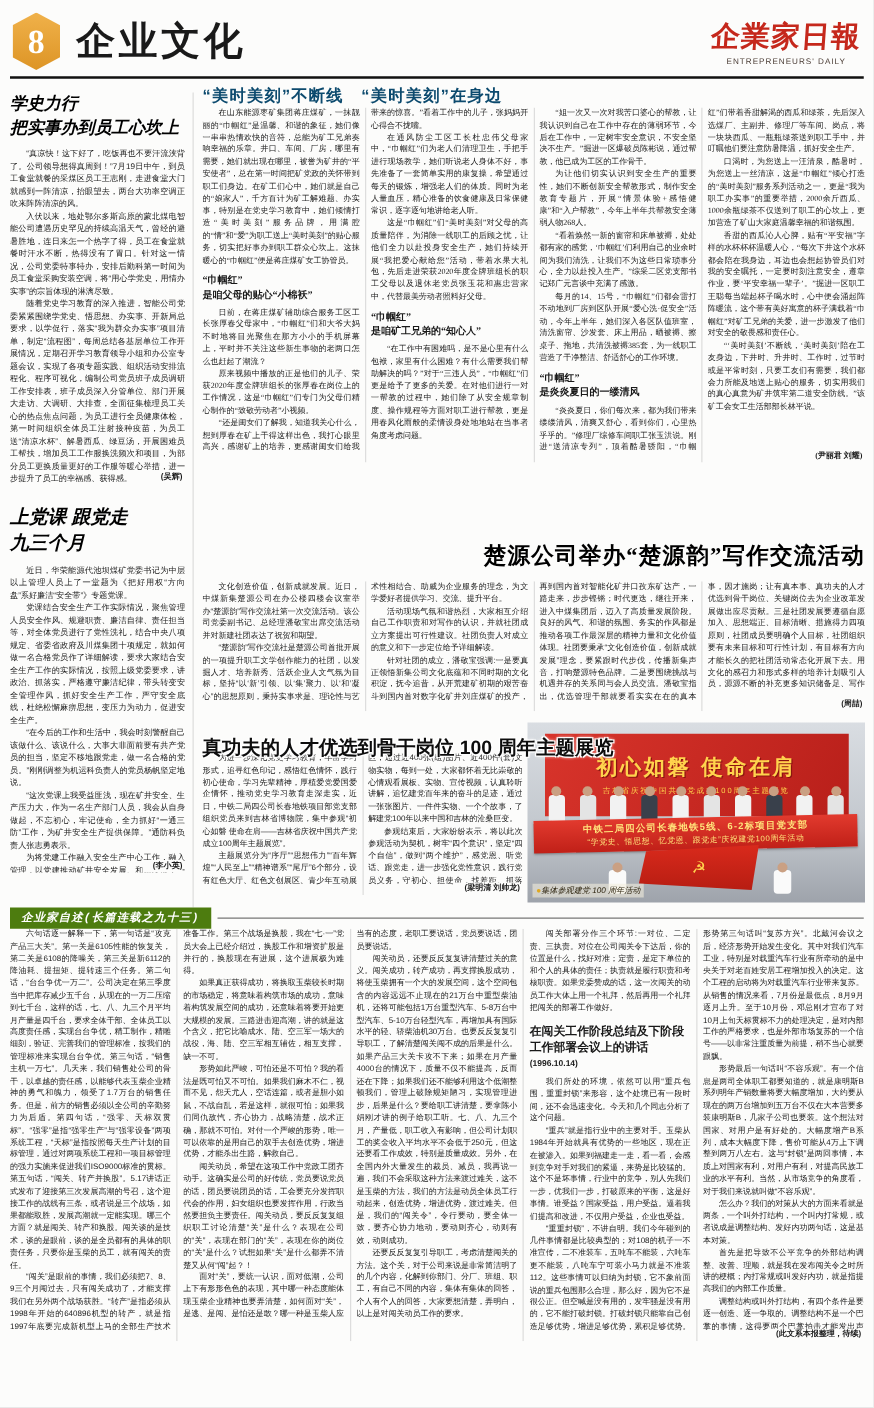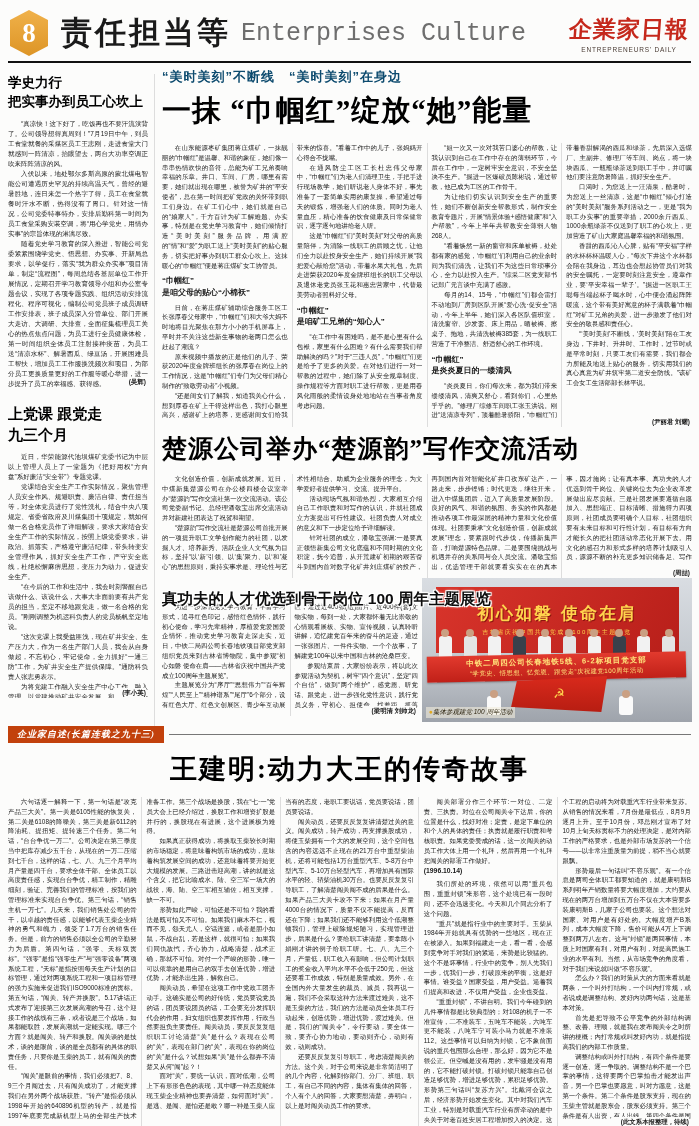--- a/index.html
+++ b/index.html
@@ -22,39 +22,39 @@
   .mast-en{font-size:6.5px;color:#4a3c35;letter-spacing:.8px;margin-top:1px;}
   .hdr-rule{position:absolute;left:8px;right:8px;top:61px;border-top:2.5px solid #111;}
   
   .para{margin:0;text-indent:2em;text-align:justify;}
   .byline-abs{position:absolute;right:2px;bottom:0;font-weight:bold;background:#fcfcfb;padding-left:8px;}
   .sub-head{font-weight:bold;font-size:8px;line-height:1.45;white-space:pre-line;margin:5px 0 4px;break-inside:avoid;}
   .mid-head{font-weight:bold;font-size:9.5px;line-height:1.4;margin:7px 0 2px;break-inside:avoid;}
   .date-line{font-weight:bold;font-size:6.8px;margin:0 0 4px;}
   
   .sidebar{position:absolute;left:8px;top:74px;width:147px;height:652px;border-right:1px solid #ddd;padding-right:6px;box-sizing:border-box;}
-  .art-title{font-weight:bold;font-size:13.5px;line-height:1.4;white-space:pre-line;margin:0 0 7px;color:#000;}
+  .art-title{font-weight:bold;font-size:13.5px;line-height:1.4;white-space:pre-line;margin:0 0 7px;color:#000;font-style:italic;}
   .art-title.big{font-size:15px;}
   .art-body{position:relative;height:268px;overflow:hidden;font-size:6.5px;line-height:10px;color:#191919;}
   .art-body .byline-abs{font-size:6.5px;}
   .sb2{margin-top:16px;}
   .sb2 .art-body{height:246px;}
   
   .main-art{position:absolute;left:162px;top:68px;width:530px;}
   .kicker{font-size:13px;font-weight:bold;letter-spacing:1px;color:#0c4a6e;}
   .main-headline{font-family:"Liberation Serif",serif;font-weight:900;font-size:29px;letter-spacing:1px;
                  margin:5px 0 12px;white-space:nowrap;color:#000;}
   .colbody{position:relative;overflow:hidden;font-size:6.4px;line-height:9.8px;color:#191919;
            column-gap:9px;column-rule:1px solid #ddd;column-fill:auto;}
-  .main-body{height:284px;column-count:4;}
+  .main-body{height:284px;column-count:4;font-family:Liberation Serif, serif;}
   .colbody .byline-abs{font-size:6.4px;}
   
   .chuyuan{position:absolute;left:162px;top:432px;width:530px;}
-  .chy-headline{font-family:"Liberation Serif",serif;font-weight:900;font-size:25px;letter-spacing:1px;
-                text-align:left;margin:0 0 9px;white-space:nowrap;color:#000;}
+  .chy-headline{font-family:"Liberation Serif",serif;font-weight:900;font-size:18px;letter-spacing:1px;
+                text-align:right;margin:0 0 9px;white-space:nowrap;color:#000;}
   .chy-body{height:104px;column-count:4;}
   
   .photo-art{position:absolute;left:162px;top:550px;width:530px;height:176px;}
   .ph-headline{position:absolute;left:0;top:0;width:440px;z-index:3;font-weight:bold;font-size:15.5px;line-height:1.55;color:#0d0d0d;
                text-shadow:0 0 3px #fff,0 0 3px #fff,1px 1px 0 #fff,-1px -1px 0 #fff,1px -1px 0 #fff,-1px 1px 0 #fff;}
   .ph-body{position:absolute;left:0;top:52px;width:256px;height:114px;column-count:2;}
   .photo{position:absolute;right:0;top:28px;width:270px;height:144px;overflow:hidden;
          background:linear-gradient(#d9dde2 0%,#c2c7cd 60%,#9ea3ab 100%);z-index:1;}
   .screen{position:absolute;left:5%;right:5%;top:6%;height:46%;background:linear-gradient(120deg,#d8342b,#b81f1a);
           display:flex;flex-direction:column;align-items:center;justify-content:center;gap:3px;}
@@ -74,38 +74,37 @@
   .flag b{color:#ffd34d;font-size:13px;font-weight:normal;}
   .kneel{position:absolute;bottom:5%;width:14px;height:19px;background:#fafafa;border-radius:3px;z-index:4;}
   .kneel::before{content:"";position:absolute;top:-6px;left:3px;width:8px;height:8px;border-radius:50%;background:#caa083;}
   .kneel.kl{left:24%;} .kneel.kr{right:22%;}
   .photo-cap{position:absolute;left:4px;bottom:4px;z-index:5;font-size:6.5px;font-style:italic;color:#2e2510;
              background:rgba(242,237,220,.6);padding:1px 3px;}
   .photo-cap .cap-dot{color:#e0a921;font-style:normal;}
   
   .serial{position:absolute;left:8px;right:8px;top:726px;}
   .serial-head-row{display:flex;align-items:center;}
-  .serial-label{background:#c2410c;color:#fff;font-size:9px;font-weight:bold;font-style:italic;
-                font-family:Liberation Serif, serif;padding:2px 9px;letter-spacing:1px;white-space:nowrap;}
+  .serial-label{background:#4d7c0f;color:#fff;font-size:9px;font-weight:bold;font-style:italic;
+                font-family:Liberation Mono, monospace;padding:2px 9px;letter-spacing:1px;white-space:nowrap;}
   .serial-rule{flex:1;border-top:1.5px solid #777;margin-left:5px;}
   .serial-headline{font-family:"Liberation Serif",serif;font-weight:900;font-size:27px;letter-spacing:2px;
                    text-align:center;margin:8px 0 10px;color:#000;}
   .serial-body{height:330px;column-count:5;column-gap:10px;}
 </style>
 </head>
 <body>
 
 <div class="page">
 
   <header class="hdr">
     <div class="badge">
       <span>8</span>
     </div>
-    <div class="sec-cn">责任担当等</div>
-    <div class="sec-en">Enterprises Culture</div>
+    <div class="sec-cn">企业文化</div>
     <div class="hdr-right">
       <div class="mast">
         <div class="mast-cn">企業家日報</div>
         <div class="mast-en">ENTREPRENEURS' DAILY</div>
       </div>
     </div>
   </header>
   <div class="hdr-rule"></div>
 
   <aside class="sidebar">
@@ -128,21 +127,20 @@
           <p class="para">“在今后的工作和生活中，我会时刻警醒自己该做什么、该说什么，大事大非面前要有共产党员的担当，坚定不移地跟党走，做一名合格的党员。”刚刚调整为机运科负责人的党员杨帆坚定地说。</p>
           <p class="para">“这次党课上我受益匪浅，现在矿井安全、生产压力大，作为一名生产部门人员，我会从自身做起，不忘初心，牢记使命，全力抓好“一通三防”工作，为矿井安全生产提供保障。”通防科负责人张志勇表示。</p>
           <p class="para">为将党建工作融入安全生产中心工作，融入管理，以党建推动矿井安全发展、和谐发展，一直以来，该矿党委坚持树立“党建工作到支部、到基层”的精神内涵，组织矿领导分别到各党支部开展上党课活动，通过“讲解案例和自我评价”相结合的方式，让广大党员干部找差距、寻不足、定措施、提素质，将思想统一到安全生产工作上来，达到以“学”促“改”，以“改”促“效”的目的，通过党课教育增强企业的发展后劲。</p>
           <span class="byline-abs">(李小英)</span>
       </div>
     </article>
   </aside>
 
   <section class="main-art">
     <div class="kicker">“美时美刻”不断线　“美时美刻”在身边</div>
-    <h1 class="main-headline">一抹 “巾帼红”绽放“她”能量</h1>
     <div class="colbody main-body">
       <p class="para">在山东能源枣矿集团蒋庄煤矿，一抹靓丽的“巾帼红”是温馨、和谐的象征，她们像一串串热情欢快的音符，总能为矿工兄弟奏响幸福的乐章。井口、车间、厂房，哪里有需要，她们就出现在哪里，被誉为矿井的“平安使者”，总在第一时间把矿党政的关怀带到职工们身边。在矿工们心中，她们就是自己的“娘家人”，千方百计为矿工解难题、办实事，特别是在党史学习教育中，她们倾情打造“美时美刻”服务品牌，用满腔的“情”和“爱”为职工送上“美时美刻”的贴心服务，切实把好事办到职工群众心坎上。这抹暖心的“巾帼红”便是蒋庄煤矿女工协管员。</p>
         <div class="sub-head">“巾帼红”
 是咱父母的贴心“小棉袄”</div>
         <p class="para">日前，在蒋庄煤矿辅助综合服务工区工长张厚春父母家中，“巾帼红”们和大爷大妈不时地将目光聚焦在那方小小的手机屏幕上，平时并不关注这些新生事物的老两口怎么也赶起了潮流？</p>
         <p class="para">原来视频中播放的正是他们的儿子、荣获2020年度金牌班组长的张厚春在岗位上的工作情况，这是“巾帼红”们专门为父母们精心制作的“致敬劳动者”小视频。</p>
         <p class="para">“还是闺女们了解我，知道我关心什么，想到厚春在矿上干得这样出色，我打心眼里高兴，感谢矿上的培养，更感谢闺女们给我带来的惊喜。”看着工作中的儿子，张妈妈开心得合不拢嘴。</p>
         <p class="para">在通风防尘工区工长杜忠伟父母家中，“巾帼红”们为老人们清理卫生，手把手进行现场教学，她们听说老人身体不好，事先准备了一套简单实用的康复操，希望通过每天的锻炼，增强老人们的体质。同时为老人量血压，精心准备的饮食健康及日常保健常识，逐字逐句地讲给老人听。</p>
         <p class="para">这是“巾帼红”们“美时美刻”对父母的高质量陪伴，为消除一线职工的后顾之忧，让他们全力以赴投身安全生产，她们持续开展“我把爱心献给您”活动，带着水果大礼包，先后走进荣获2020年度金牌班组长的职工父母以及退休老党员张玉花和惠忠营家中，代替最美劳动者照料好父母。</p>
         <div class="sub-head">“巾帼红”
@@ -209,31 +207,31 @@
       <i class="kneel kr"></i>
       <div class="photo-cap"><span class="cap-dot">●</span><span>集体参观建党 100 周年活动</span></div>
     </div>
   </section>
 
   <section class="serial">
     <div class="serial-head-row">
       <span class="serial-label">企业家自述(长篇连载之九十三)</span>
       <span class="serial-rule"></span>
     </div>
-    <h1 class="serial-headline">王建明:动力大王的传奇故事</h1>
     <div class="colbody serial-body">
       <p class="para">六句话逐一解释一下，第一句话是“攻克产品三大关”。第一关是6105性能的恢复关，第二关是6108的降噪关，第三关是新6112的降油耗、提扭矩、提转速三个任务。第二句话，“台台争优一万二”。公司决定在第三季度当中把库存减少五千台，从现在的一万二压缩到七千台，这样的话，七、八、九三个月平均月产量是四千台，要求全体干部、全体员工以高度责任感，实现台台争优，精工制作，精雕细刻，验证、完善我们的管理标准，按我们的管理标准来实现台台争优。第三句话，“销售主机一万七”。几天来，我们销售处公司的骨干，以卓越的责任感，以能够代表玉柴企业精神的勇气和魄力，领受了1.7万台的销售任务。但是，前方的销售必须以全公司的辛勤努力为后盾。第四句话，“强零、天标双贯标”。“强零”是指“强零生产”与“强零设备”两项系统工程，“天标”是指按照每天生产计划的目标管理，通过对两项系统工程和一项目标管理的强力实施来促进我们ISO9000标准的贯标。第五句话，“闯关、转产并换股”。5.17讲话正式发布了迎接第三次发展高潮的号召，这个迎接工作的战线有三条，或者说是三个战场，如果都能取胜，发展高潮就一定能实现。哪三个方面？就是闯关、转产和换股。闯关谈的是技术，谈的是眼前，谈的是全员都有的具体的职责任务，只要你是玉柴的员工，就有闯关的责任。</p>
         <p class="para">“闯关”是眼前的事情，我们必须把7、8、9三个月闯过去，只有闯关成功了，才能支撑我们在另外两个战场获胜。“转产”是指必须从1998年开始的640896机型的转产，就是指1997年底要完成新机型上马的全部生产技术准备工作。第三个战场是换股，我在“七·一”党员大会上已经介绍过，换股工作和增资扩股是并行的，换股现在有进展，这个进展极为难得。</p>
         <p class="para">如果真正获得成功，将换取玉柴较长时期的市场稳定，将意味着构筑市场的成功，意味着构筑发展空间的成功，还意味着将要开始更大规模的发展。三路进击迎高潮，讲的就是这个含义，把它比喻成水、陆、空三军一场大的战役，海、陆、空三军相互辅佐，相互支撑，缺一不可。</p>
         <p class="para">形势如此严峻，可怕还是不可怕？我的看法是既可怕又不可怕。如果我们麻木不仁，视而不见，怨天尤人，空话连篇，或者是胆小如鼠，不战自乱，若是这样，就很可怕；如果我们同仇敌忾，齐心协力，战略清楚，战术正确，那就不可怕。对付一个严峻的形势，唯一可以依靠的是用自己的双手去创造优势，增进优势，才能杀出生路，解救自己。</p>
         <p class="para">闯关动员，希望在这项工作中党政工团齐动手。这确实是公司的好传统，党员要说党员的话，团员要说团员的话，工会要充分发挥职代会的作用，妇女组织也要发挥作用，行政当然要担负主要责任。闯关动员，要反反复复组织职工讨论清楚“关”是什么？表现在公司的“关”，表现在部门的“关”，表现在你的岗位的“关”是什么？试想如果“关”是什么都弄不清楚又从何“闯”起？！</p>
         <p class="para">面对“关”，要统一认识，面对低潮，公司上下有形形色色的表现，其中哪一种态度能体现玉柴企业精神也要弄清楚，如何面对“关”，是逃、是闯、是怕还是敢？哪一种是玉柴人应当有的态度，老职工要说话，党员要说话，团员要说话。</p>
         <p class="para">闯关动员，还要反反复复讲清楚过关的意义。闯关成功，转产成功，再支撑换股成功，将使玉柴拥有一个大的发展空间，这个空间包含的内容远远不止现在的21万台中重型柴油机，还将可能包括1万台重型汽车、5-8万台中型汽车、5-10万台轻型汽车，再增加具有国际水平的轻、轿柴油机30万台。也要反反复复引导职工，了解清楚闯关闯不成的后果是什么。如果产品三大关卡攻不下来；如果在月产量4000台的情况下，质量不仅不能提高，反而还在下降；如果我们还不能够利用这个低潮整顿我们，管理上破除规矩陋习，实现管理进步，后果是什么？要给职工讲清楚，要拿陈小娟刚才讲的例子给职工听。七、八、九三个月，产量低，职工收入有影响，但公司计划职工的奖金收入平均水平不会低于250元，但这还要看工作成效，特别是质量成效。另外，在全国内外大量发生的裁员、减员，我再说一遍，我们不会采取这种方法来渡过难关，这不是玉柴的方法，我们的方法是动员全体员工行动起来，创造优势，增进优势，渡过难关。但是，我们的“闯关令”，令行要动，要全体一致，要齐心协力地动，要动则齐心，动则有效，动则成功。</p>
         <p class="para">还要反反复复引导职工，考虑清楚闯关的方法。这个关，对于公司来说是非常简洁明了的几个内容，化解到你部门、分厂、班组、职工，有自己不同的内容，集体有集体的回答，个人有个人的回答，大家要想清楚，弄明白，以上是对闯关动员工作的要求。</p>
         <p class="para">闯关部署分作三个环节:一对位、二定责、三执责。对位在公司闯关令下达后，你的位置是什么，找好对准；定责，是定下单位的和个人的具体的责任；执责就是履行职责和考核职责。如果党委赞成的话，这一次闯关的动员工作大体上用一个礼拜，然后再用一个礼拜把闯关的部署工作做好。</p>
+        <div class="mid-head">在闯关工作阶段总结及下阶段工作部署会议上的讲话</div>
         <div class="date-line">(1996.10.14)</div>
         <p class="para">我们所处的环境，依然可以用“重兵包围，重重封锁”来形容，这个处境已有一段时间，还不会迅速变化。今天和几个同志分析了这个问题。</p>
         <p class="para">“重兵”就是指行业中的主要对手。玉柴从1984年开始就具有优势的一些地区，现在正在被渗入。如果到福建走一走，看一看，会感到竞争对手对我们的紧逼，来势是比较猛的。这个不是坏事情，行业中的竞争，别人先我们一步，优我们一步，打破原来的平衡，这是好事情。谁受益？国家受益，用户受益。逼着我们提高和改进，不仅用户受益，企业也受益。</p>
         <p class="para">“重重封锁”，不讲自明。我们今年碰到的几件事情都是比较典型的；对108的机子一不准宣传，二不准装车，五吨车不能装，六吨车更不能装，八吨车宁可装小马力就是不准装112。这些事情可以归纳为封锁，它不象前面说的重兵包围那么合理，那么好，因为它不是很公正。但空喊是没有用的，发牢骚是没有用的，它不能打破封锁。打破封锁只能靠自己创造足够优势，增进足够优势，累积足够优势。形势第三句话叫“复苏方兴”。北戴河会议之后，经济形势开始发生变化。其中对我们汽车工业，特别是对载重汽车行业有所牵动的是中央关于对老百姓安居工程增加投入的决定。这个工程的启动将为对载重汽车行业带来复苏。从销售的情况来看，7月份是最低点，8月9月逐月上升。至于10月份，邓总刚才宣布了对10月上旬天标贯标不力的处理决定，是对内部工作的严格要求，也是外部市场复苏的一个信号——以非常注重质量为前提，稍不当心就要跟飘。</p>
         <p class="para">形势最后一句话叫“不容乐观”。有一个信息是两司全体职工都要知道的，就是康明斯B系列明年产销数量将要大幅度增加，大约要从现在的两万台增加到五万台不仅在大本营要多装康明斯B，几家子公司也要装。这个想法对国家、对用户是有好处的。大幅度增产B系列，成本大幅度下降，售价可能从4万上下调整到两万八左右。这与“封锁”是两回事情，本质上对国家有利，对用户有利，对提高民族工业的水平有利。当然，从市场竞争的角度看，对于我们来说就叫做“不容乐观”。</p>
         <p class="para">怎么办？我们的对策从大的方面来看就是两条，一个叫外打结构，一个叫内打常规，或者说成是调整结构、发好内功两句话，这是基本对策。</p>
         <p class="para">首先是把导致不公平竞争的外部结构调整、改善、理顺，就是我在发布闯关令之时所讲的梗概；内打常规或叫发好内功，就是指提高我们的内部工作质量。</p>
         <p class="para">调整结构或叫外打结构，有四个条件是要逐一创造、逐一争取的。调整结构不是一个巴掌的事情，这得要两个巴掌拍击才能发出声音，另一个巴掌也要愿意，叫对方愿意，这是第一个条件。第二个条件是股东支持，现在的玉柴主管就是股东会，股东必须支持。第三个条件是有人出资，有人出钱。第四个条件是国家许可，国家批准。现在应该讲，在股东支持、有人出资、国家许可方面，我们都有较好进展。在对方愿意方面，我们还要加紧做好疏导工作。疏导包括各种各样的内容，增进我们内部竞争优势也是一种疏导。这个世界能生存的归根到底是强者，对方也好，外界也好，环境也好，社会也好，最终承认的是强者。“强者”不是那种外强中干、虚张声势地争强好胜，而是炼就通透领先于对手的企业内功。</p>
         <span class="byline-abs">(此文系本报整理，待续)</span>
     </div>

